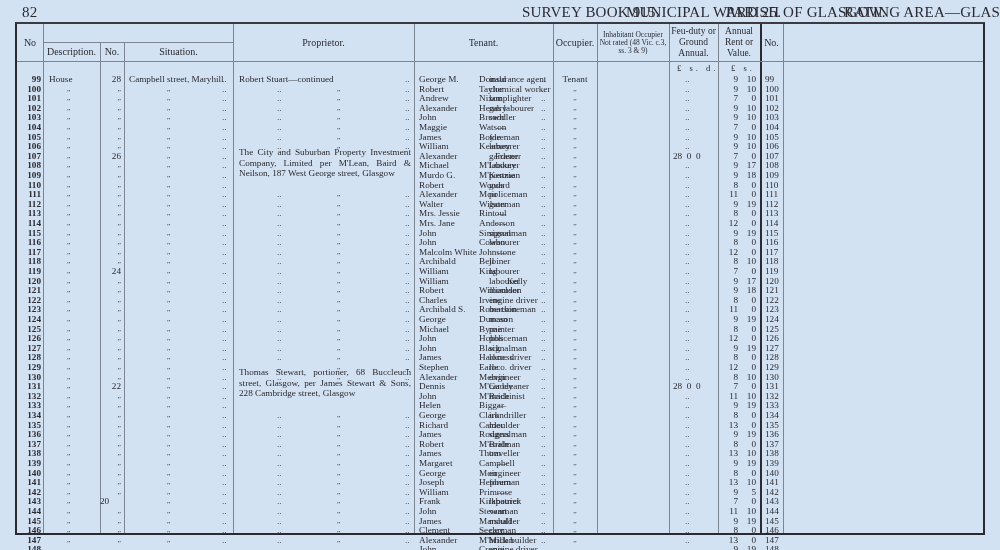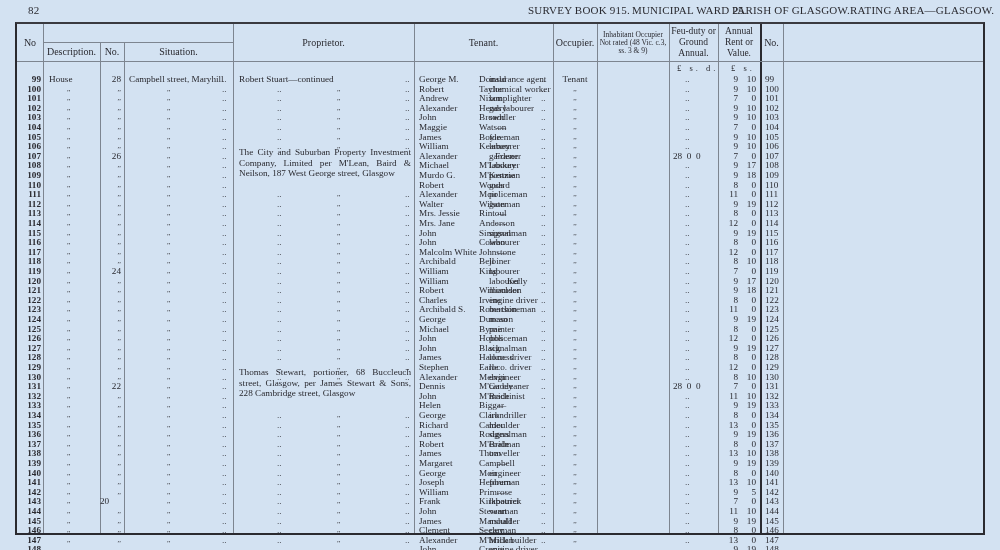--- a/index.html
+++ b/index.html
@@ -1,17 +1,17 @@
 <!DOCTYPE html>
 <html><head>
 <meta charset="utf-8">
 <style>
   html, body { margin:0; padding:0; }
   body { width:1000px; height:550px; background:#d3e2f2; font-family:"Liberation Serif", serif; color:#2a2a30; position:relative; overflow:hidden; }
-  .page-header { position:absolute; top:4px; left:22px; right:8px; height:16px; font-size:11px; letter-spacing:0.2px; white-space:nowrap;margin-left:6px; }
+  .page-header { position:absolute; top:4px; left:22px; right:8px; height:16px; font-size:15px; letter-spacing:0.2px; white-space:nowrap; }
   .page-header span { position:absolute; top:0; }
   .roll { position:absolute; left:15px; top:22px; width:970px; height:513px; border:2px solid #2a2a30; border-top:2px solid #3a3a40; box-sizing:border-box; }
   .vline { position:absolute; top:0; bottom:0; border-left:1px solid #7d8590; }
   .vline.thick { border-left:2px solid #2a2a30; }
   .hline { position:absolute; left:0; right:0; border-top:1px solid #7d8590; }
   .hdr { position:absolute; font-size:10px; text-align:center; line-height:11px; display:flex; align-items:center; justify-content:center; }
   .hdr.small { font-size:7.5px; line-height:8px; }
   .row { position:absolute; left:0; right:0; height:10.5px; font-size:9.2px; line-height:10.5px; white-space:nowrap; }
   .row span { position:absolute; top:0; }
   .c-no { left:0; width:40px; text-align:right; font-weight:bold; }

